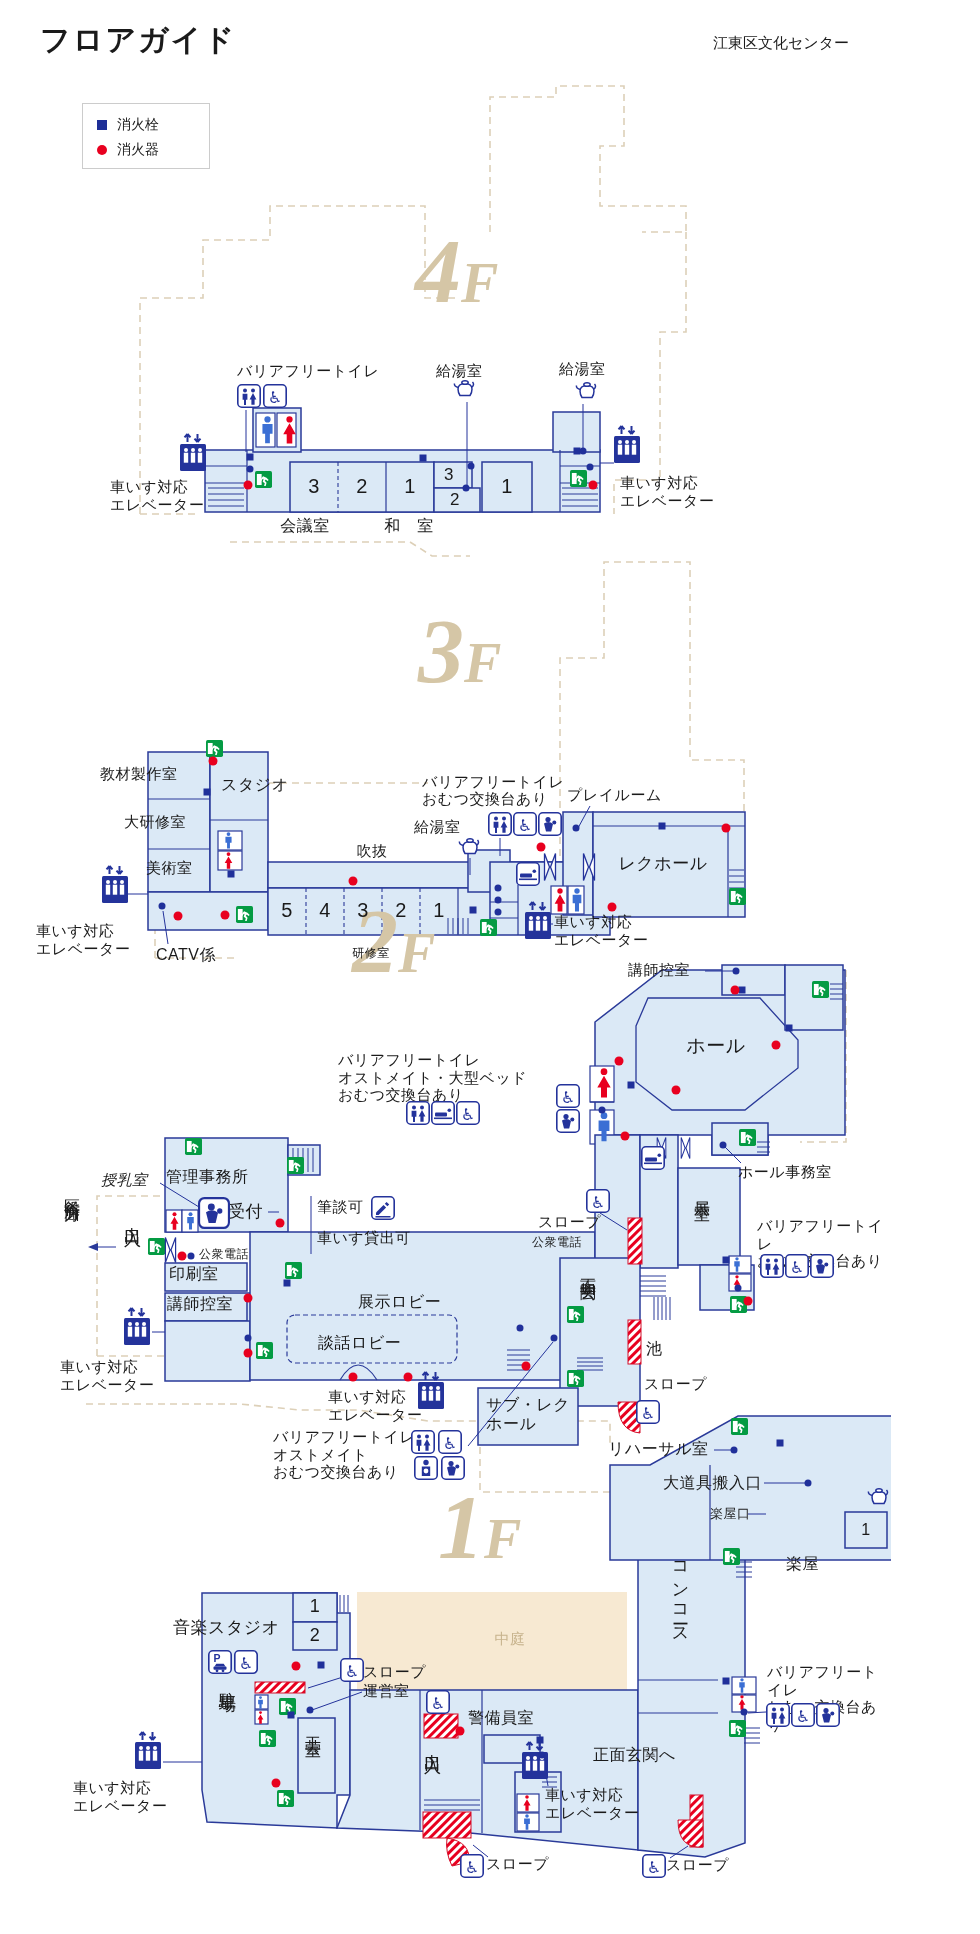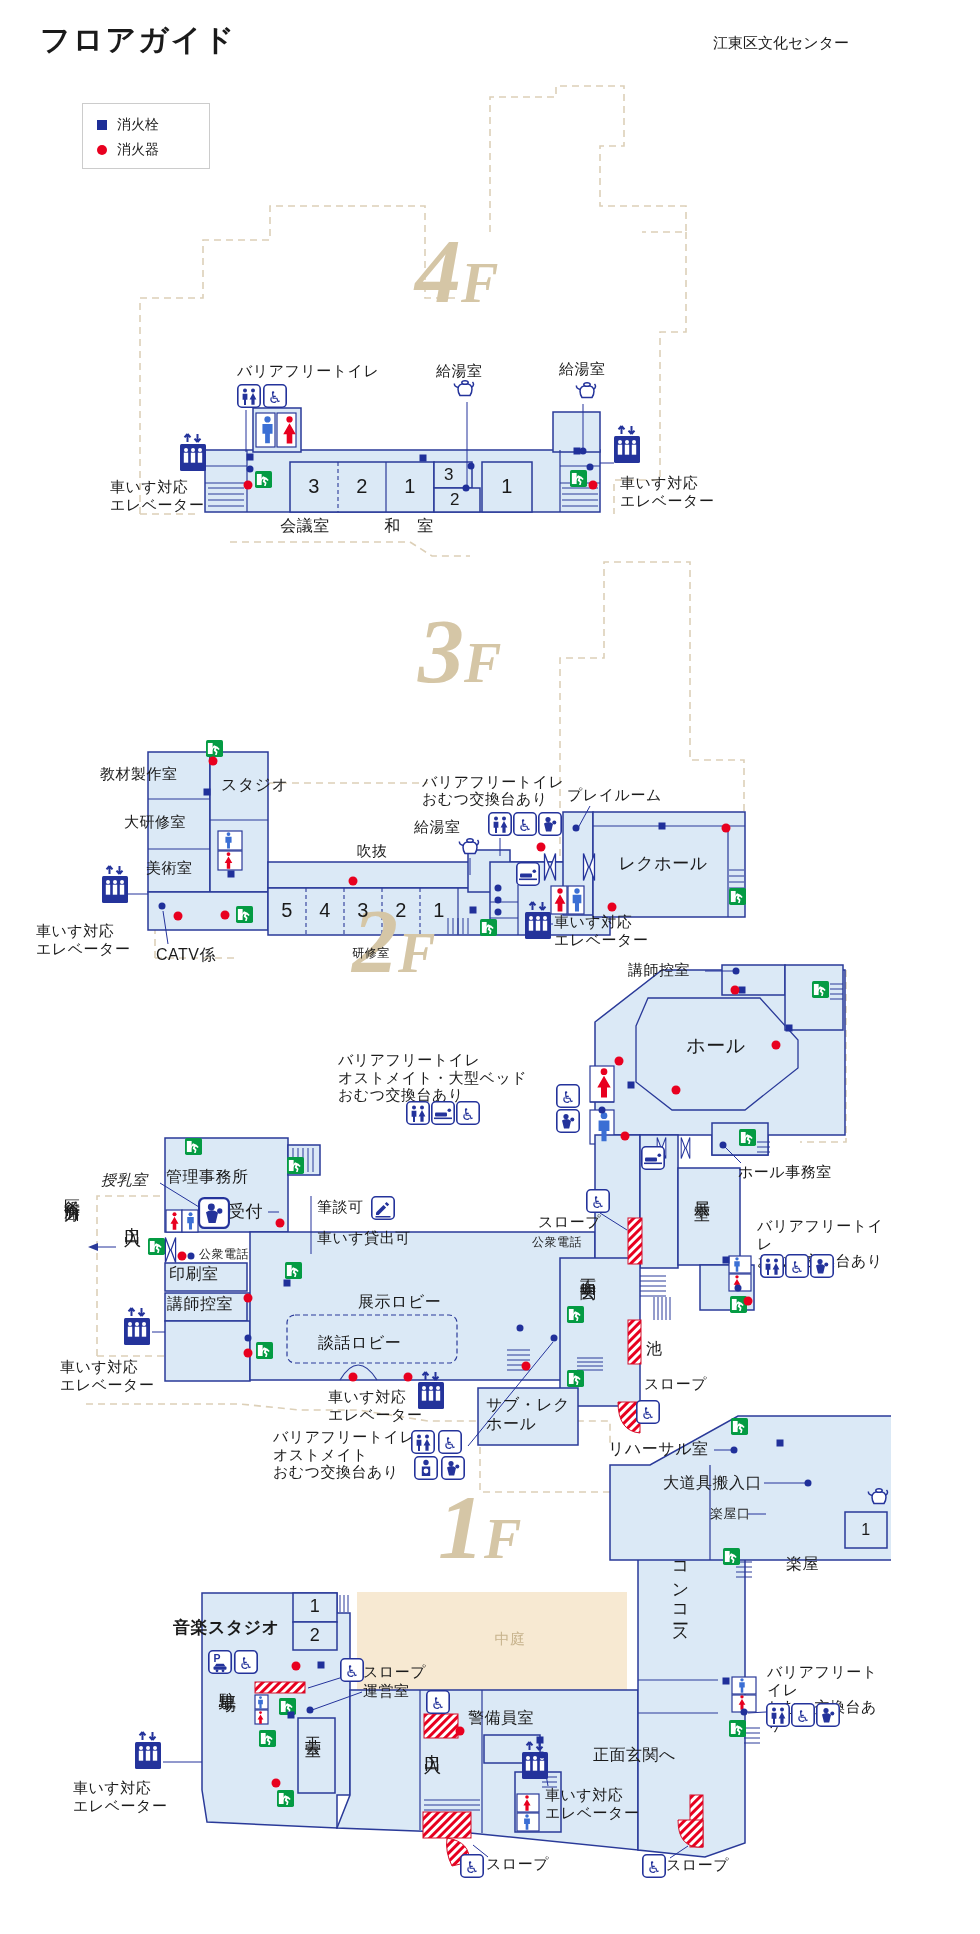--- a/index.html
+++ b/index.html
@@ -739,21 +739,21 @@
     <div class="map-label" style="left: 663px; top: 1475px; font-size: 16px; font-family: Liberation Mono, monospace;">大道具搬入口</div>
     <div class="map-label" style="left: 710px; top: 1506px; font-size: 13px;">楽屋口</div>
     <div class="map-label" style="left: 896px; top: 1487px; font-size: 15px;">給湯室</div>
     <div class="map-label" style="left: 786px; top: 1555px; font-size: 16px;">楽屋</div>
     <div class="map-label ctr" style="left: 922px; top: 1452px; font-size: 14px;">5</div>
     <div class="map-label ctr" style="left: 922px; top: 1476px; font-size: 14px;">4</div>
     <div class="map-label ctr" style="left: 922px; top: 1500px; font-size: 14px;">3</div>
     <div class="map-label ctr" style="left: 866px; top: 1530px; font-size: 16px;">1</div>
     <div class="map-label ctr" style="left: 915px; top: 1530px; font-size: 16px;">2</div>
     <div class="map-label vert" style="left: 670px; top: 1550px; font-size: 17px;">コンコース</div>
-    <div class="map-label" style="left: 173px; top: 1618px; font-size: 17px; font-weight: bold;">音楽スタジオ</div>
+    <div class="map-label" style="left: 173px; top: 1618px; font-size: 17px;">音楽スタジオ</div>
     <div class="map-label ctr" style="left: 315px; top: 1607px; font-size: 18px;">1</div>
     <div class="map-label ctr" style="left: 315px; top: 1636px; font-size: 18px;">2</div>
     <div class="map-label ctr" style="left: 510px; top: 1639px; font-size: 15px; color: rgb(200, 180, 142);">中庭</div>
     <div class="map-label" style="left: 363px; top: 1663px; font-size: 15px;">スロープ</div>
     <div class="map-label" style="left: 363px; top: 1682px; font-size: 15px;">運営室</div>
     <div class="map-label vert" style="left: 217px; top: 1678px; font-size: 17px;">駐車場</div>
     <div class="map-label vert" style="left: 303px; top: 1724px; font-size: 16px;">工芸室</div>
     <div class="map-label" style="left: 468px; top: 1709px; font-size: 16px;">警備員室</div>
     <div class="map-label vert" style="left: 422px; top: 1741px; font-size: 17px;">出入口</div>
     <div class="map-label" style="left: 593px; top: 1746px; font-size: 16px;">正面玄関へ</div>

